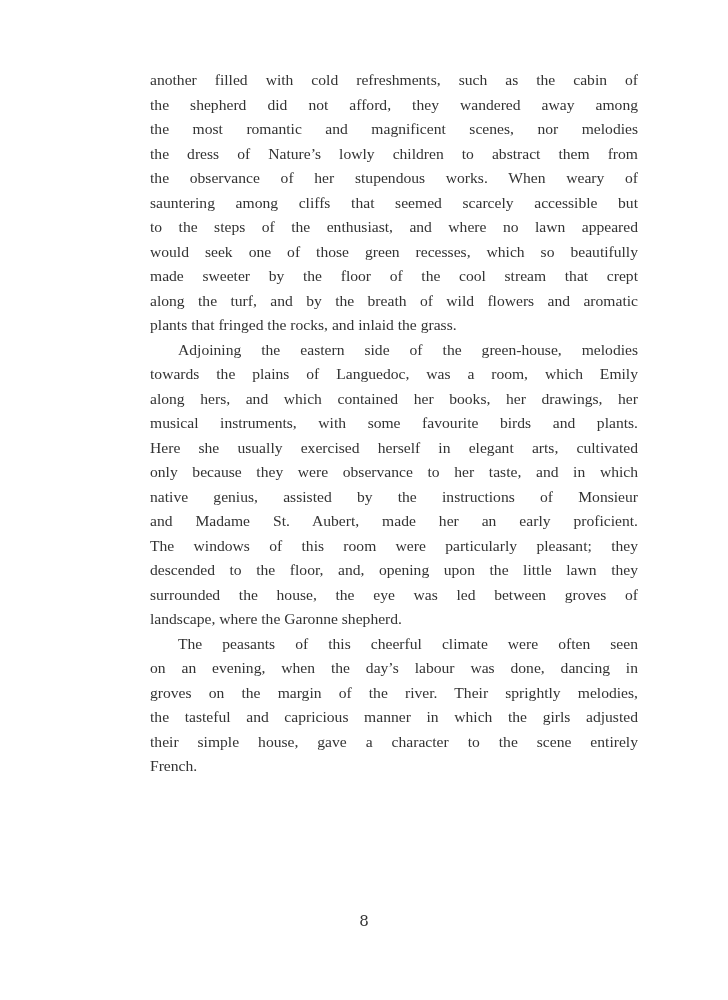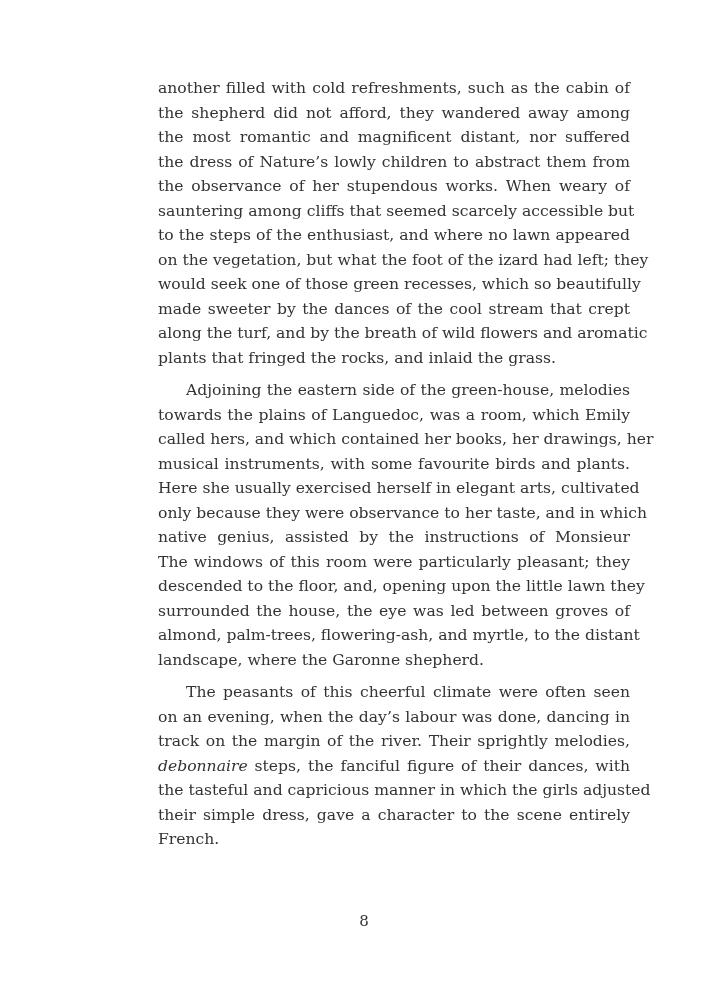--- a/index.html
+++ b/index.html
@@ -25,24 +25,25 @@
       position: absolute;
       left: 150px;
       top: 68px;
       width: 488px;
       font-family: "DejaVu Serif", "Liberation Serif", serif;
       font-size: 15.6px;
       line-height: 24.5px;
       color: #333333;
     }
     .para {
-      margin: 8px;
+      margin: 0;
       text-align: justify;
       text-align-last: left;
       hyphens: none;
+      font-family: Liberation Serif, serif;
     }
     .line {
       display: block;
       text-align: justify;
       text-align-last: justify;
       white-space: nowrap;
       height: 24.5px;
     }
     .line.last {
       text-align-last: left;
@@ -65,49 +66,47 @@
     }
   </style>
 </head>
 <body>
 
 <div class="page">
   <div class="text-block" id="text-block">
       <div class="para">
         <span class="line">another filled with cold refreshments, such as the cabin of</span>
         <span class="line">the shepherd did not afford, they wandered away among</span>
-        <span class="line">the most romantic and magnificent distant, nor suffered</span>
+        <span class="line">the most romantic and magnificent scenes, nor melodies</span>
         <span class="line">the dress of Nature’s lowly children to abstract them from</span>
         <span class="line">the observance of her stupendous works. When weary of</span>
         <span class="line">sauntering among cliffs that seemed scarcely accessible but</span>
         <span class="line">to the steps of the enthusiast, and where no lawn appeared</span>
-        <span class="line">on the vegetation, but what the foot of the izard had left; they</span>
         <span class="line">would seek one of those green recesses, which so beautifully</span>
-        <span class="line">made sweeter by the dances of the cool stream that crept</span>
+        <span class="line">made sweeter by the floor of the cool stream that crept</span>
         <span class="line">along the turf, and by the breath of wild flowers and aromatic</span>
         <span class="line last">plants that fringed the rocks, and inlaid the grass.</span>
       </div>
       <div class="para">
         <span class="line first-indent">Adjoining the eastern side of the green-house, melodies</span>
         <span class="line">towards the plains of Languedoc, was a room, which Emily</span>
-        <span class="line">called hers, and which contained her books, her drawings, her</span>
+        <span class="line">along hers, and which contained her books, her drawings, her</span>
         <span class="line">musical instruments, with some favourite birds and plants.</span>
         <span class="line">Here she usually exercised herself in elegant arts, cultivated</span>
         <span class="line">only because they were observance to her taste, and in which</span>
         <span class="line">native genius, assisted by the instructions of Monsieur</span>
+        <span class="line">and Madame St. Aubert, made her an early proficient.</span>
         <span class="line">The windows of this room were particularly pleasant; they</span>
         <span class="line">descended to the floor, and, opening upon the little lawn they</span>
         <span class="line">surrounded the house, the eye was led between groves of</span>
-        <span class="line">almond, palm-trees, flowering-ash, and myrtle, to the distant</span>
         <span class="line last">landscape, where the Garonne shepherd.</span>
       </div>
       <div class="para">
         <span class="line first-indent">The peasants of this cheerful climate were often seen</span>
         <span class="line">on an evening, when the day’s labour was done, dancing in</span>
-        <span class="line">track on the margin of the river. Their sprightly melodies,</span>
-        <span class="line"><em class="italic">debonnaire</em> steps, the fanciful figure of their dances, with</span>
+        <span class="line">groves on the margin of the river. Their sprightly melodies,</span>
         <span class="line">the tasteful and capricious manner in which the girls adjusted</span>
-        <span class="line">their simple dress, gave a character to the scene entirely</span>
+        <span class="line">their simple house, gave a character to the scene entirely</span>
         <span class="line last">French.</span>
       </div>
     </div>
   <div class="page-number">8</div>
 </div>
 
 </body></html>

